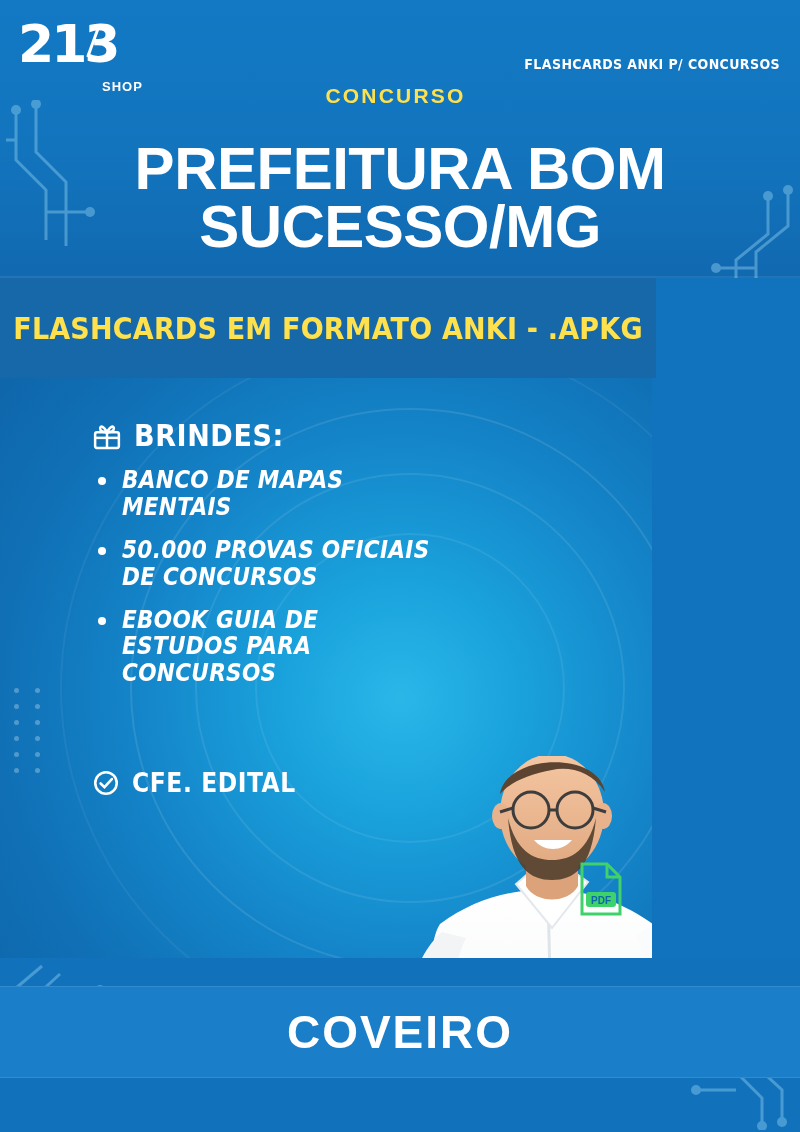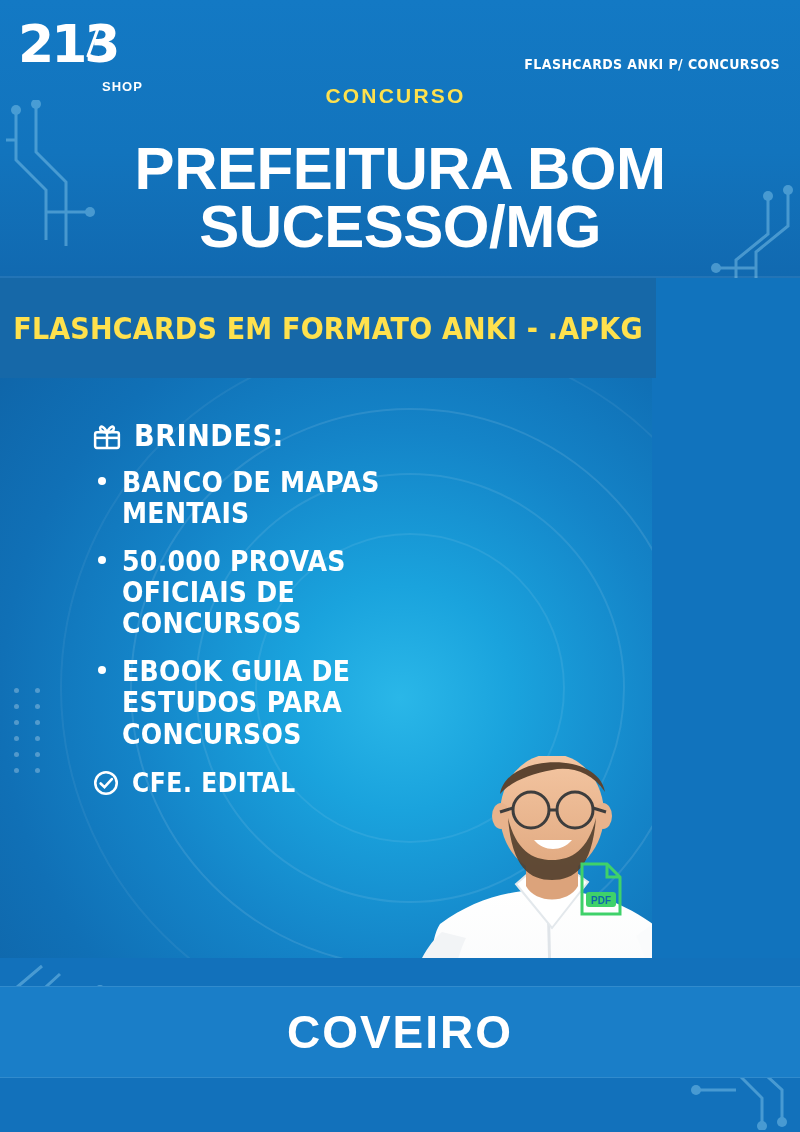--- a/index.html
+++ b/index.html
@@ -144,28 +144,29 @@
     font-size: 30px; font-weight: bold; letter-spacing: 0.6px;
     font-family: "DejaVu Sans Condensed", "Liberation Sans", sans-serif;
     text-transform: uppercase;
   }
   .gift-icon { width: 30px; height: 30px; display:block; }
 
   .brindes-list { list-style: none; margin-top: 6px; }
   .brindes-list li {
     position: relative;
     color: #ffffff;
-    font-size: 28px;
+    font-size: 24px;
     line-height: 1.12;
     font-weight: bold;
     letter-spacing: 0.3px;
     text-transform: uppercase;
     padding-left: 30px;
     margin-bottom: 16px;
     font-family: "DejaVu Sans Condensed", "Liberation Sans", sans-serif;
+    font-style: italic;
   }
   .brindes-list li::before {
     content: "";
     position: absolute; left: 6px; top: 10px;
     width: 8px; height: 8px; border-radius: 50%;
     background: #ffffff;
   }
 
   
   .edital {

